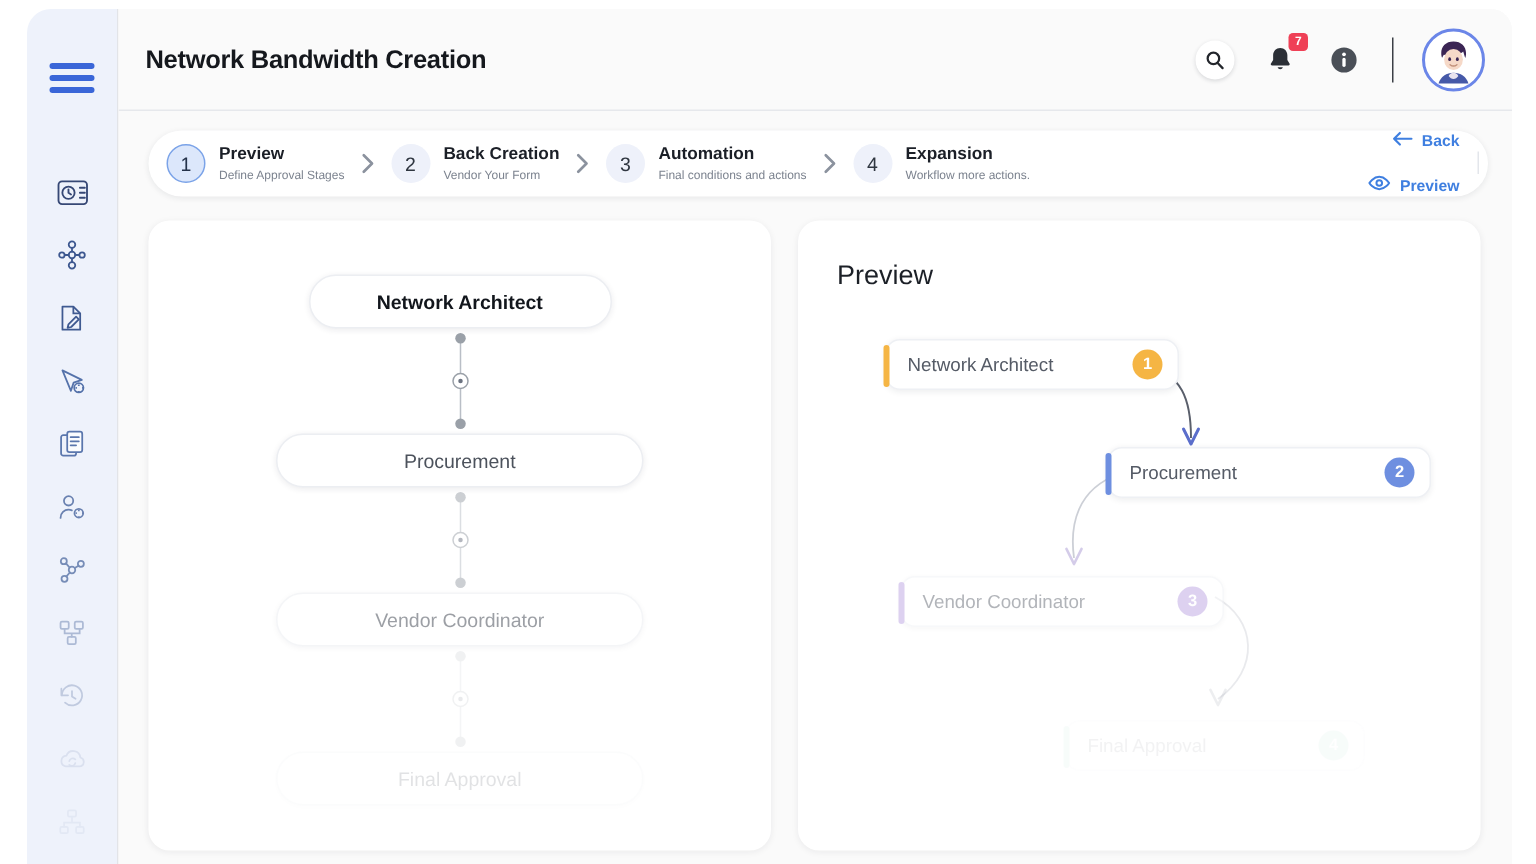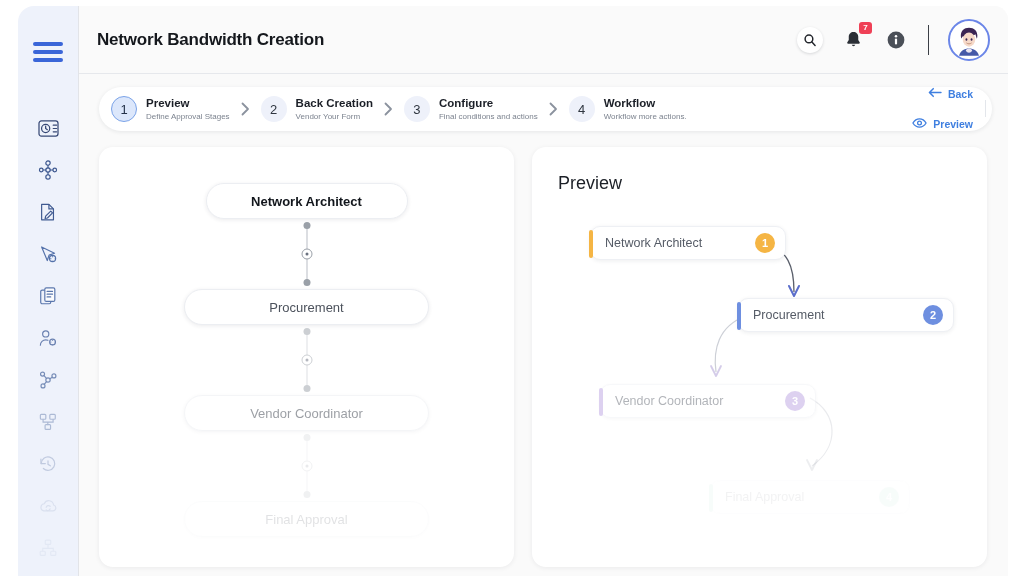--- a/index.html
+++ b/index.html
@@ -493,34 +493,34 @@
         </div>
         <div class="chev">
           <svg width="9" height="14" viewBox="0 0 9 14" fill="none" stroke="#8b929e" stroke-width="1.8">
               <path d="M1.5 1.5L7 7l-5.5 5.5" stroke-linecap="round" stroke-linejoin="round"></path>
             </svg>
         </div>
 
         <div class="step">
           <div class="step-num">3</div>
           <div class="step-text">
-            <div class="step-label">Configure</div>
+            <div class="step-label">Automation</div>
             <div class="step-sub">Final conditions and actions</div>
           </div>
         </div>
         <div class="chev">
           <svg width="9" height="14" viewBox="0 0 9 14" fill="none" stroke="#8b929e" stroke-width="1.8">
               <path d="M1.5 1.5L7 7l-5.5 5.5" stroke-linecap="round" stroke-linejoin="round"></path>
             </svg>
         </div>
 
         <div class="step">
           <div class="step-num">4</div>
           <div class="step-text">
-            <div class="step-label">Workflow</div>
+            <div class="step-label">Expansion</div>
             <div class="step-sub">Workflow more actions.</div>
           </div>
         </div>
 
         <div class="stepper-actions">
           <div class="act-btn">
             <span>
               <svg width="14" height="11" viewBox="0 0 15 12" fill="none" stroke="#3f7fe0" stroke-width="1.6">
                 <path d="M14 6H1.6M5.6 1.8L1.4 6l4.2 4.2" stroke-linecap="round" stroke-linejoin="round"></path>
               </svg>

